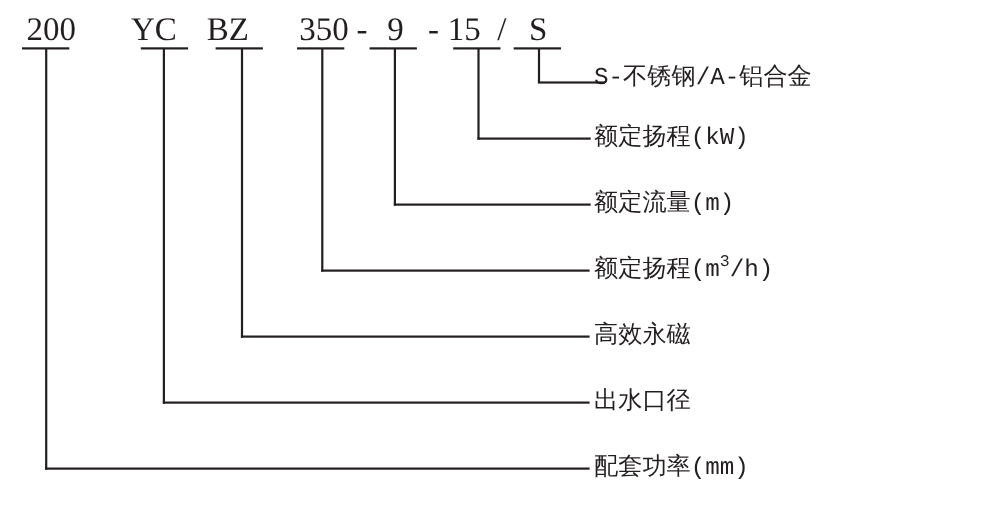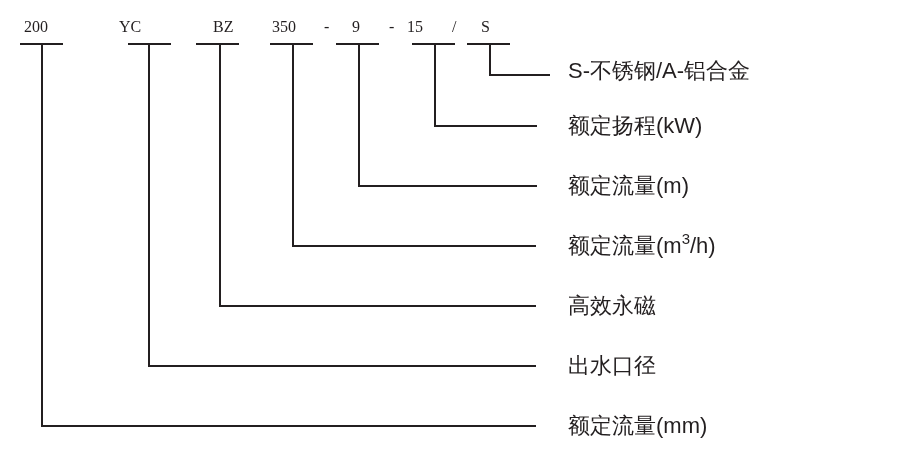--- a/index.html
+++ b/index.html
@@ -1,33 +1,33 @@
 <!DOCTYPE html>
 <html><head>
 <meta charset="utf-8">
 <style>
   html, body { margin:0; padding:0; background:#ffffff; }
   body { width:898px; height:469px; position:relative; overflow:hidden;
          font-family:"DejaVu Serif","Liberation Serif",serif; color:#231f20; }
-  .code { position:absolute; top:14px; font-size:16px; font-family:"Liberation Serif","DejaVu Serif",serif; line-height:26px; }
+  .code { position:absolute; top:14px; font-size:30px; font-family:"Liberation Serif","DejaVu Serif",serif; line-height:26px; }
   .ul { position:absolute; top:43px; height:2px; background:#231f20; }
   .v { position:absolute; width:2px; background:#231f20; }
   .h { position:absolute; height:2px; background:#231f20; }
-  .label { position:absolute; left:568px; font-size:22px; line-height:26px; white-space:nowrap;
-           font-family:Liberation Sans, sans-serif; }
+  .label { position:absolute; left:540px; font-size:22px; line-height:26px; white-space:nowrap;
+           font-family:Liberation Mono, monospace; }
   .label sup { font-size:15px; vertical-align:9px; line-height:0; }
 </style>
 </head>
 <body>
 
 <div>
 
   <span class="code" style="left:24px">200</span>
   <span class="code" style="left:119px">YC</span>
-  <span class="code" style="left:213px">BZ</span>
+  <span class="code" style="left:188px">BZ</span>
   <span class="code" style="left:272px">350</span>
   <span class="code" style="left:324px">-</span>
   <span class="code" style="left:352px">9</span>
   <span class="code" style="left:389px">-</span>
   <span class="code" style="left:407px">15</span>
   <span class="code" style="left:452px">/</span>
   <span class="code" style="left:481px">S</span>
 
   <div class="ul" style="left:20px;width:43px"></div>
   <div class="ul" style="left:128px;width:43px"></div>
@@ -49,17 +49,17 @@
   <div class="h" style="left:434px;top:125px;width:103px"></div>
   <div class="h" style="left:358px;top:185px;width:179px"></div>
   <div class="h" style="left:292px;top:245px;width:244px"></div>
   <div class="h" style="left:219px;top:305px;width:317px"></div>
   <div class="h" style="left:148px;top:365px;width:388px"></div>
   <div class="h" style="left:41px;top:425px;width:495px"></div>
 
   <span class="label" style="top:58px">S-不锈钢/A-铝合金</span>
   <span class="label" style="top:113px">额定扬程(kW)</span>
   <span class="label" style="top:173px">额定流量(m)</span>
-  <span class="label" style="top:233px"><span>额定流量(m</span><sup>3</sup><span>/h)</span></span>
+  <span class="label" style="top:233px"><span>额定扬程(m</span><sup>3</sup><span>/h)</span></span>
   <span class="label" style="top:293px">高效永磁</span>
   <span class="label" style="top:353px">出水口径</span>
-  <span class="label" style="top:413px">额定流量(mm)</span>
+  <span class="label" style="top:413px">配套功率(mm)</span>
 </div>
 
 </body></html>

